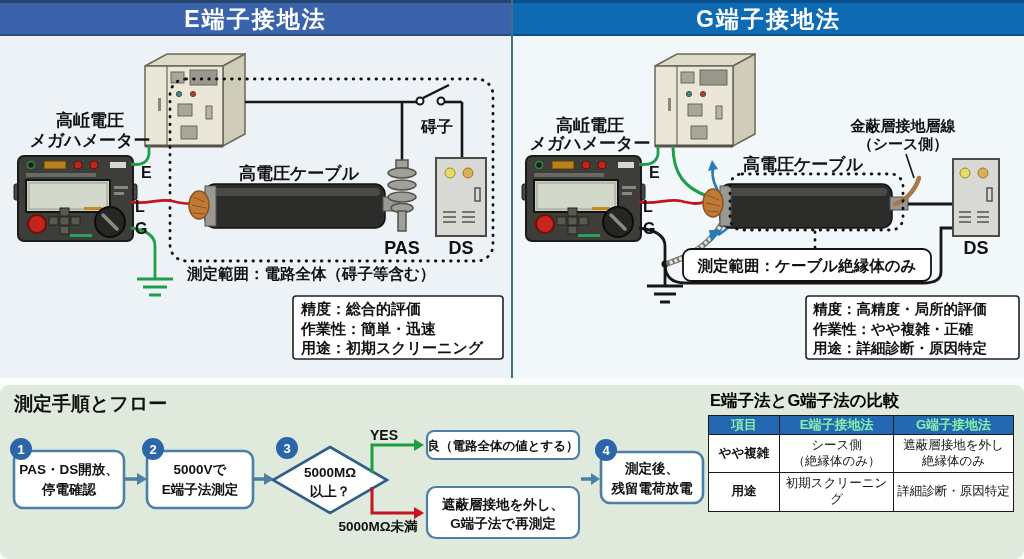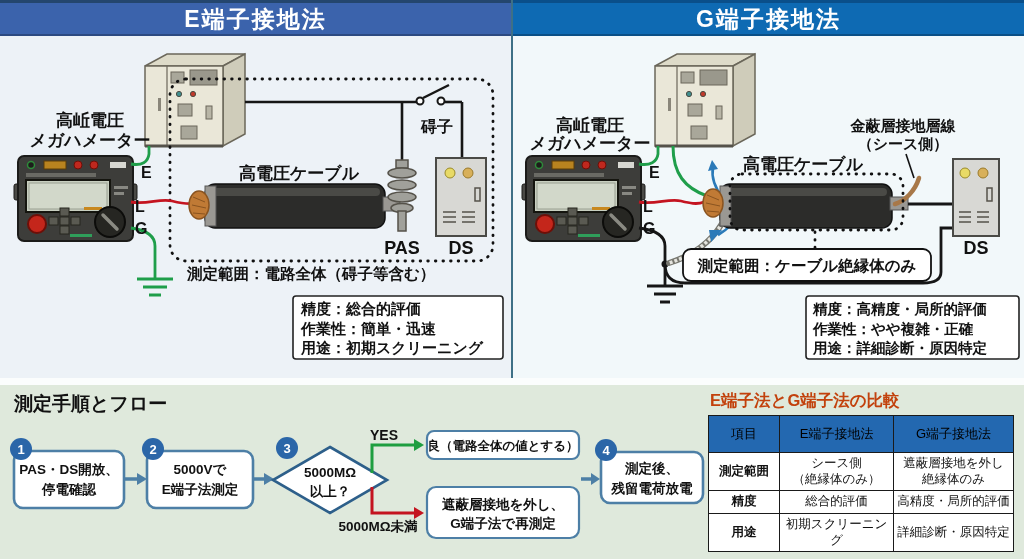--- a/index.html
+++ b/index.html
@@ -8,29 +8,29 @@
   .top{display:flex;height:378px;}
   .panel{width:511px;display:flex;flex-direction:column;}
   .divider{width:2px;background:#3e7086;height:378px;}
   .panel-header{height:40px;display:flex;align-items:center;justify-content:center;
     color:#fff;font-weight:bold;font-size:23px;letter-spacing:2px;}
   .ph-left{background:#3b63ac;border-top:3px solid #24466e;box-shadow:inset 0 -2px 0 rgba(0,0,0,.25);}
   .ph-right{background:#0e6ab3;border-top:3px solid #0a4f8a;box-shadow:inset 0 -2px 0 rgba(0,0,0,.25);}
   .panel-body-left{flex:1;background:#edf2f7;}
   .panel-body-right{flex:1;background:#f2f8fa;}
   .gap{height:7px;background:#fbfdfd;}
-  .bottom{position:relative;height:174px;background:#dfe9dc;}
+  .bottom{position:relative;height:174px;background:#dfe9dc;border-radius:9px;}
   .flow-title{position:absolute;left:14px;top:6px;font-size:19px;font-weight:bold;color:#111;}
   svg text{font-family:"Liberation Sans","DejaVu Sans",sans-serif;}
   .flow-svg{position:absolute;left:0;top:0;}
   .cmp{position:absolute;left:708px;top:5px;width:308px;}
-  .cmp-title{font-size:16.5px;font-weight:bold;color:#c2410c;margin:0 0 3px 2px;}
+  .cmp-title{font-size:16.5px;font-weight:bold;color:#000000;margin:0 0 3px 2px;}
   table.cmp-table{border-collapse:collapse;background:#fff;width:306px;table-layout:fixed;}
-  .cmp-table th{background:#2368b0;color:#000000;font-size:13px;font-weight:normal;
-    border:1.6px solid #1a1a1a;padding:9px 1px;}
+  .cmp-table th{background:#2368b0;color:#86efac;font-size:13px;font-weight:bold;
+    border:1.6px solid #1a1a1a;padding:0 1px;}
   .cmp-table td{border:1.6px solid #1a1a1a;font-size:12.5px;text-align:center;
     padding:3px 2px;line-height:1.25;color:#111;}
   .cmp-table td.item{font-weight:bold;}
   .col-item{width:70px;}.col-e{width:112px;}.col-g{width:118px;}
 </style>
 </head>
 <body>
 
 <div id="stage">
 
@@ -391,34 +391,29 @@
           </colgroup>
         <thead>
           <tr>
             <th>項目</th>
             <th>E端子接地法</th>
             <th>G端子接地法</th>
           </tr>
         </thead>
         <tbody>
           <tr>
-            <td class="item">測定範囲</td>
+            <td class="item">やや複雑</td>
             <td>
               <div>シース側</div>
               <div>（絶縁体のみ）</div>
             </td>
             <td>
               <div>遮蔽層接地を外し</div>
               <div>絶縁体のみ</div>
             </td>
-          </tr>
-          <tr>
-            <td class="item">精度</td>
-            <td>総合的評価</td>
-            <td>高精度・局所的評価</td>
           </tr>
           <tr>
             <td class="item">用途</td>
             <td>初期スクリーニング</td>
             <td>詳細診断・原因特定</td>
           </tr>
         </tbody>
       </table>
     </div>
   </div>

